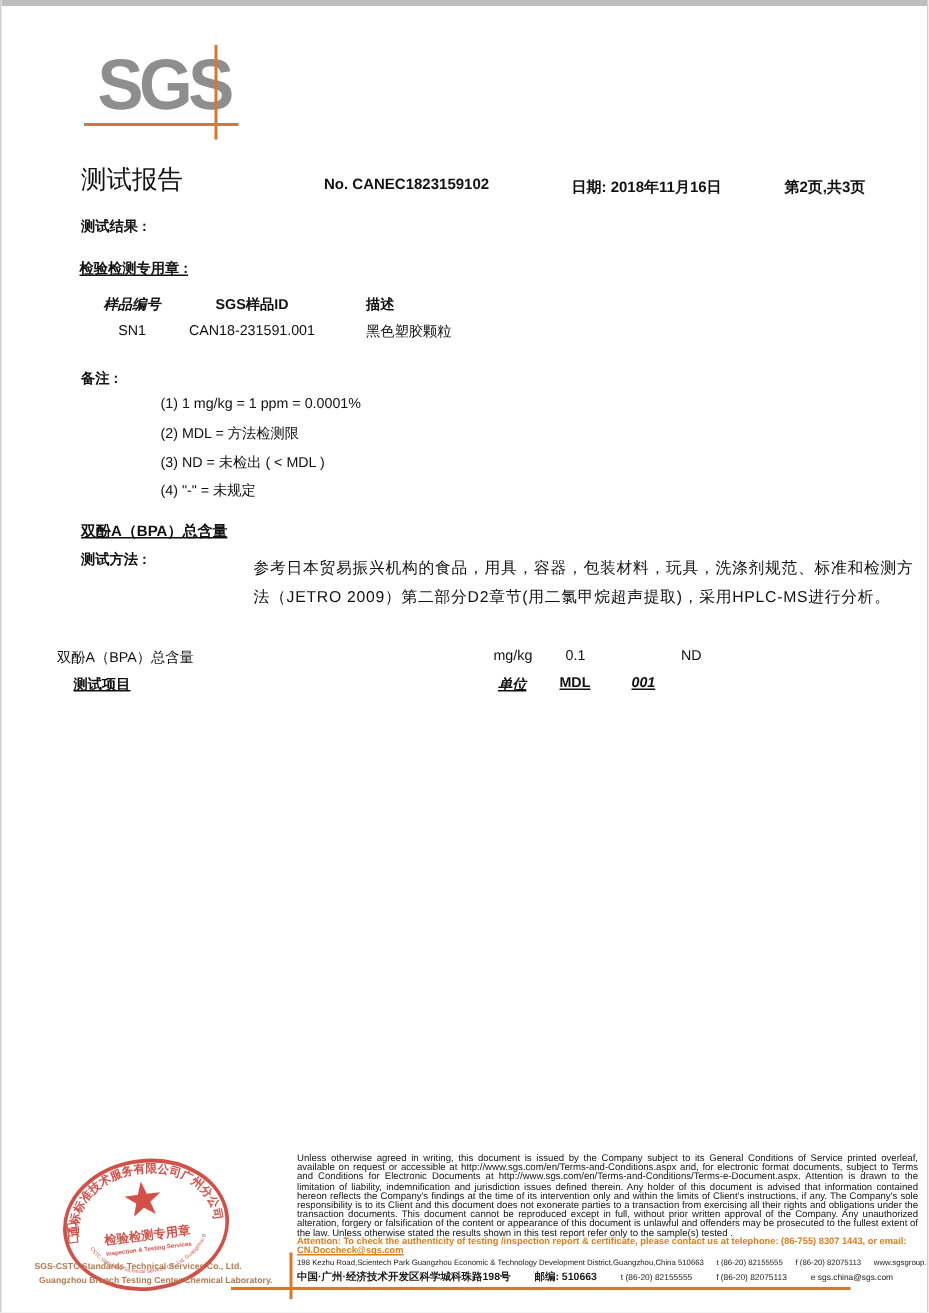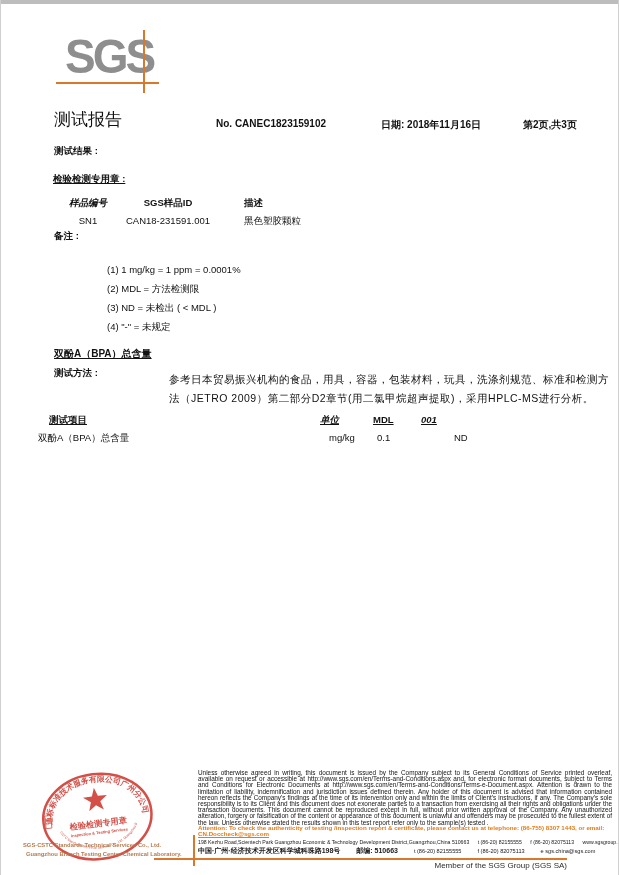--- a/index.html
+++ b/index.html
@@ -18,21 +18,21 @@
   .logo-vline{left:142px;top:30px;width:2px;height:63px;background:var(--accent,#d9782d);}
   
   .doc-title{left:53px;top:108px;font-size:17px;font-weight:normal;color:#111;}
   .hmeta{top:118px;font-size:10px;font-weight:bold;color:#111;}
   .label{font-size:9.5px;font-weight:bold;color:#111;}
   .uline{text-decoration:underline;}
   .cell{font-size:9.5px;color:#111;}
   .ctr{text-align:center;}
   .notes{font-size:9.5px;color:#111;}
   .method-text{left:120px;top:370px;width:448px;font-size:10.5px;letter-spacing:0.5px;line-height:19px;color:#111;margin-left:48px;}
-  .rt-h{font-size:9.5px;font-weight:bold;color:#111;text-decoration:underline;}
+  .rt-h{font-size:9.5px;font-weight:bold;color:#111;text-decoration:underline;margin-top:36px;}
   .it{font-style:italic;}
   
   .disclaimer{left:197px;top:770px;width:414px;font-size:6.4px;line-height:6.2px;color:#141414;text-align:justify;}
   .attention{left:197px;top:825px;width:414px;font-size:6.2px;line-height:6.4px;font-weight:bold;color:var(--attention,#e07d1a);}
   .attention .u{text-decoration:underline;}
   .addr-en{left:197px;top:839px;width:418px;font-size:5.2px;color:#1a1a1a;white-space:nowrap;}
   .addr-en .gap{display:inline-block;width:7px;}
   .addr-cn{left:197px;top:846px;width:418px;font-size:7px;font-weight:bold;color:#1a1a1a;white-space:nowrap;}
   .addr-cn .gap{display:inline-block;width:14px;}
   .foot-vline{left:192px;top:835px;width:2px;height:31px;background:var(--accent,#d9782d);}
@@ -59,32 +59,32 @@
   <div class="abs label" style="left:53px;top:145px;">测试结果 :</div>
 
   <div class="abs label uline" style="left:52px;top:173px;">检验检测专用章 :</div>
   <div class="abs label ctr" style="left:52px;top:197px;width:70px;font-style:italic;">样品编号</div>
   <div class="abs label ctr" style="left:117px;top:197px;width:100px;">SGS样品ID</div>
   <div class="abs label" style="left:243px;top:197px;">描述</div>
   <div class="abs cell ctr" style="left:52px;top:215px;width:70px;">SN1</div>
   <div class="abs cell ctr" style="left:117px;top:215px;width:100px;">CAN18-231591.001</div>
   <div class="abs cell" style="left:243px;top:215px;">黑色塑胶颗粒</div>
 
-  <div class="abs label" style="left:53px;top:230px;">备注 :</div>
+  <div class="abs label" style="left:53px;top:246px;">备注 :</div>
   <div class="abs notes" style="left:106px;top:264px;">(1) 1 mg/kg = 1 ppm = 0.0001%</div>
   <div class="abs notes" style="left:106px;top:283px;">(2) MDL = 方法检测限</div>
   <div class="abs notes" style="left:106px;top:302px;">(3) ND = 未检出 ( &lt; MDL )</div>
   <div class="abs notes" style="left:106px;top:321px;">(4) "-" = 未规定</div>
 
   <div class="abs label uline" style="left:53px;top:347px;font-size:10px;">双酚A（BPA）总含量</div>
   <div class="abs label" style="left:53px;top:367px;">测试方法 :</div>
   <div class="abs method-text">参考日本贸易振兴机构的食品，用具，容器，包装材料，玩具，洗涤剂规范、标准和检测方法（JETRO 2009）第二部分D2章节(用二氯甲烷超声提取)，采用HPLC-MS进行分析。</div>
 
   <div class="abs rt-h" style="left:48px;top:414px;">测试项目</div>
-  <div class="abs rt-h it" style="left:319px;top:414px;">单位</div>
+  <div class="abs rt-h it" style="left:331px;top:414px;">单位</div>
   <div class="abs rt-h" style="left:372px;top:414px;">MDL</div>
   <div class="abs rt-h it" style="left:420px;top:414px;">001</div>
   <div class="abs cell" style="left:37px;top:432px;">双酚A（BPA）总含量</div>
   <div class="abs cell" style="left:328px;top:432px;">mg/kg</div>
   <div class="abs cell" style="left:376px;top:432px;">0.1</div>
   <div class="abs cell" style="left:421px;top:432px;margin-left:32px;">ND</div>
 
   <svg class="abs stamp" viewBox="0 0 120 96">
     <defs>
       <path id="arcTop" d="M 14.6 56.3 A 47 36 0 1 1 105.4 56.3" fill="none"></path>
@@ -118,14 +118,13 @@
   <div class="abs addr-cn">
     <span>中国·广州·经济技术开发区科学城科珠路198号</span><span class="gap"></span>
     <span>邮编: 510663</span><span class="gap"></span>
     <span style="font-weight:normal;font-size:5.6px;">t (86-20) 82155555</span><span class="gap"></span>
     <span style="font-weight:normal;font-size:5.6px;">f (86-20) 82075113</span><span class="gap"></span>
     <span style="font-weight:normal;font-size:5.6px;">e sgs.china@sgs.com</span>
   </div>
 
   <div class="abs foot-vline"></div>
   <div class="abs foot-hline"></div>
-  <div class="abs member">Member of the SGS Group (SGS SA)</div>
 </div>
 
 </body></html>

